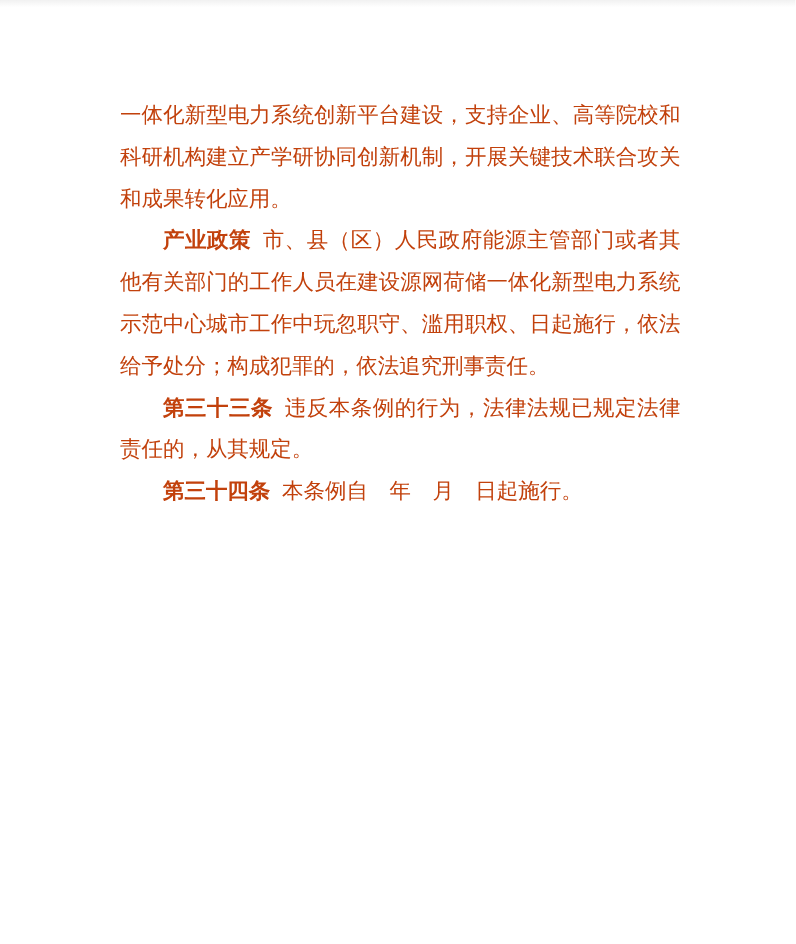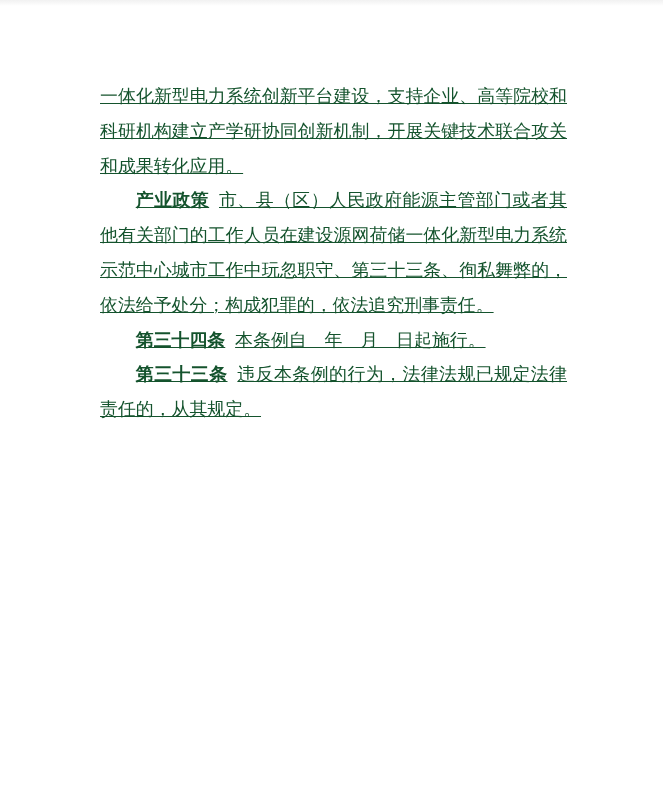--- a/index.html
+++ b/index.html
@@ -46,24 +46,24 @@
   .art-no {
     font-weight: bold;
     margin-right: 0.55em;
   }
 </style>
 </head>
 <body style="background: rgb(255, 255, 255);">
 
 <div class="page">
   <div class="top-shade"></div>
-  <div class="text-block" id="paragraphs" style="color: #14532d; text-decoration: underline;">
+  <div class="text-block" id="paragraphs" style="color: #c2410c;">
   <p class="para no-indent"><span class="art-text">一体化新型电力系统创新平台建设，支持企业、高等院校和科研机构建立产学研协同创新机制，开展关键技术联合攻关和成果转化应用。</span></p>
 
 
 
-  <p class="para"><b class="art-no">产业政策</b><span class="art-text">市、县（区）人民政府能源主管部门或者其他有关部门的工作人员在建设源网荷储一体化新型电力系统示范中心城市工作中玩忽职守、第三十三条、徇私舞弊的，依法给予处分；构成犯罪的，依法追究刑事责任。</span></p>
+  <p class="para"><b class="art-no">产业政策</b><span class="art-text">市、县（区）人民政府能源主管部门或者其他有关部门的工作人员在建设源网荷储一体化新型电力系统示范中心城市工作中玩忽职守、滥用职权、日起施行，依法给予处分；构成犯罪的，依法追究刑事责任。</span></p>
+
+  <p class="para"><b class="art-no">第三十三条</b><span class="art-text">违反本条例的行为，法律法规已规定法律责任的，从其规定。</span></p>
 
   <p class="para"><b class="art-no">第三十四条</b><span class="art-text">本条例自　年　月　日起施行。</span></p>
-
-  <p class="para"><b class="art-no">第三十三条</b><span class="art-text">违反本条例的行为，法律法规已规定法律责任的，从其规定。</span></p>
 </div>
 </div>
 
 </body></html>

